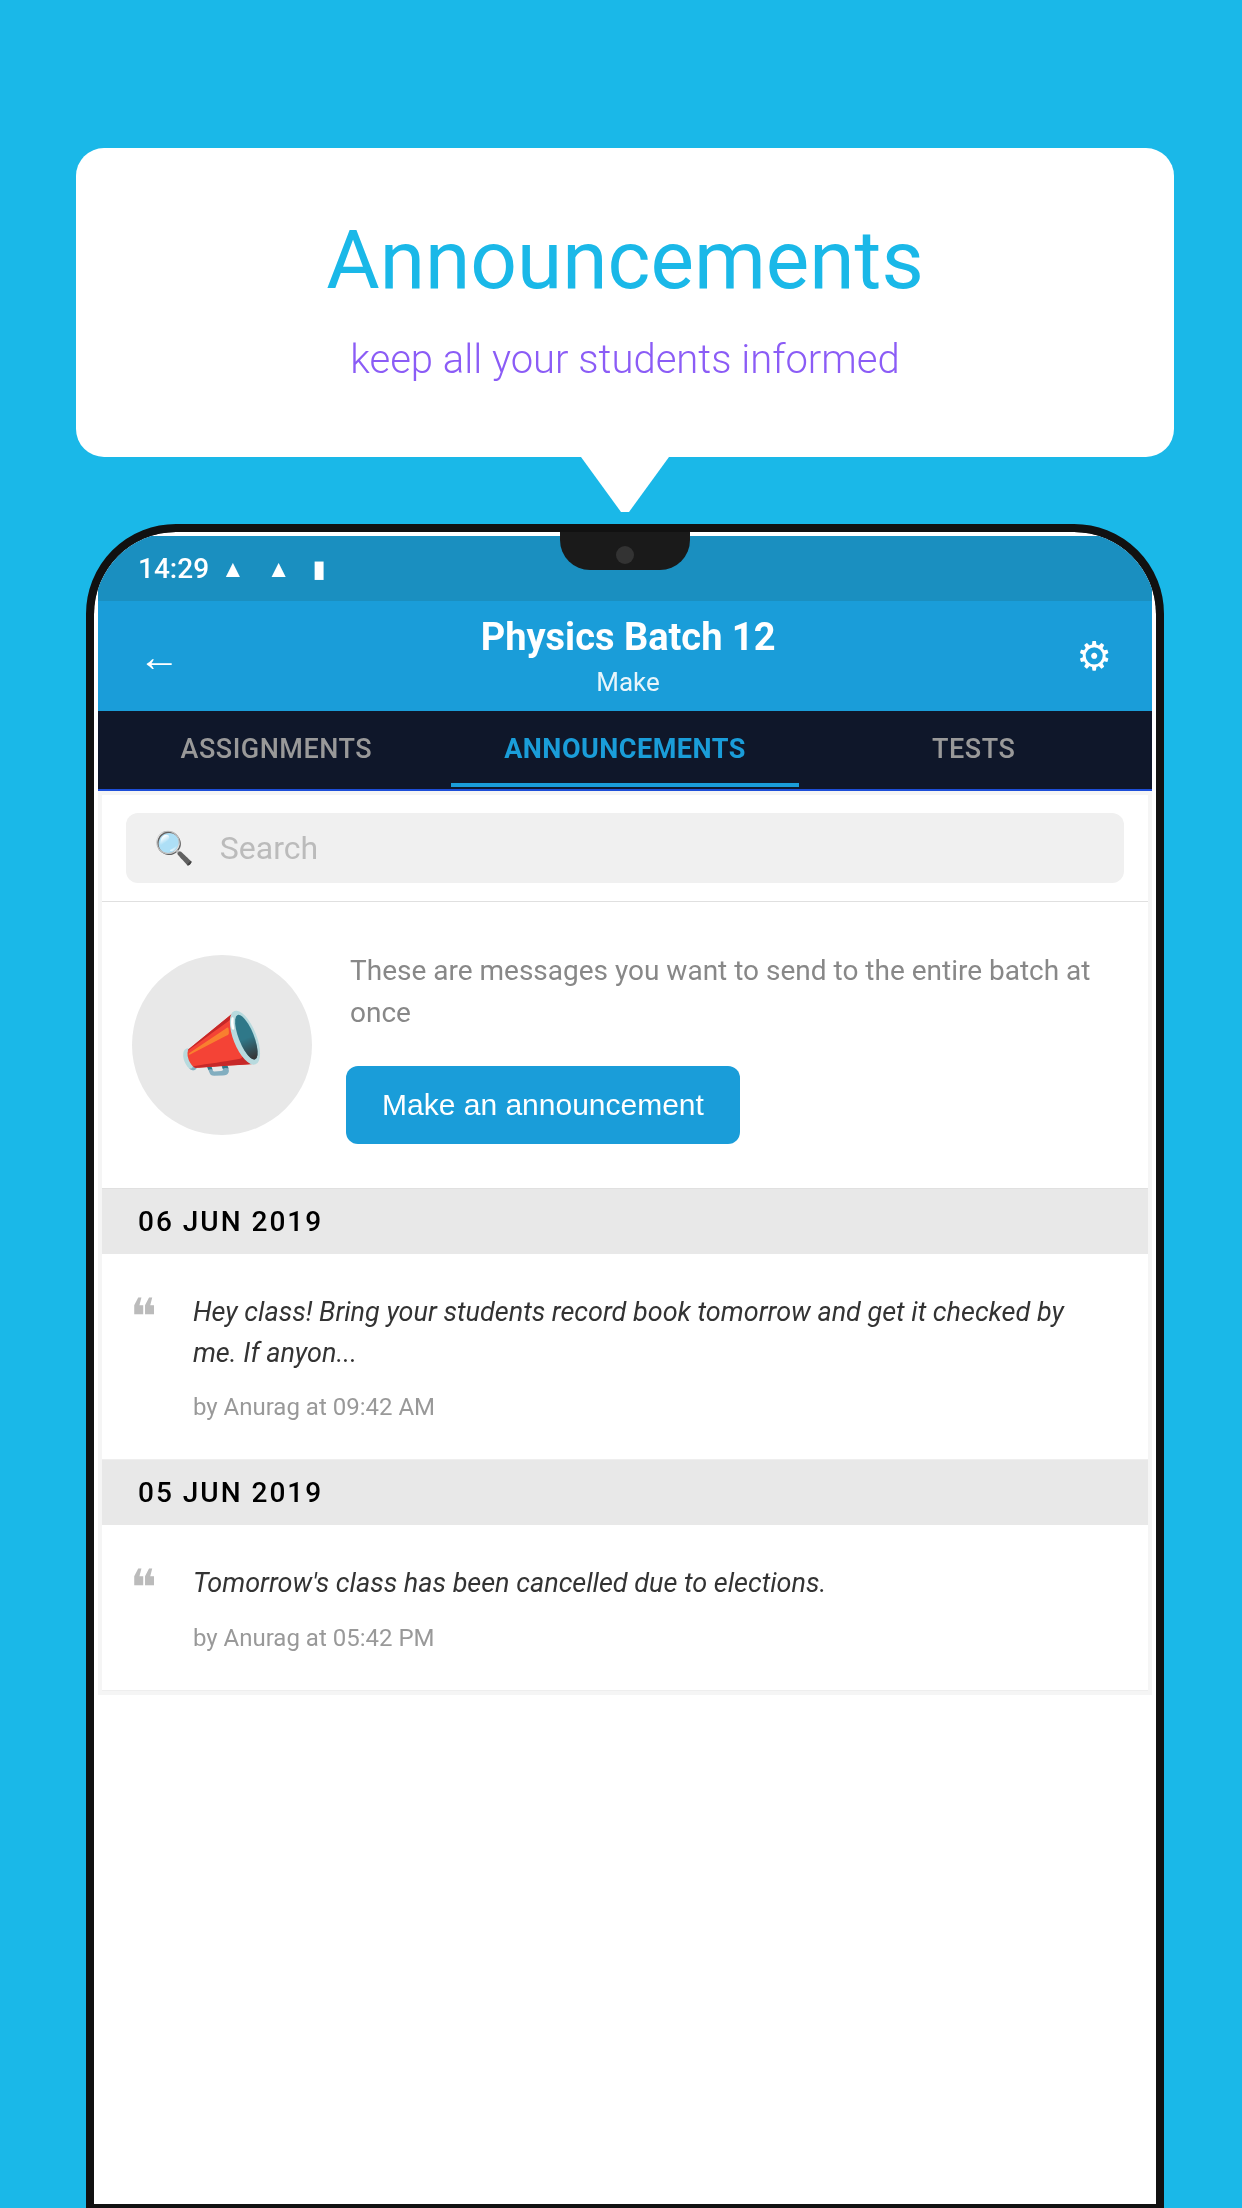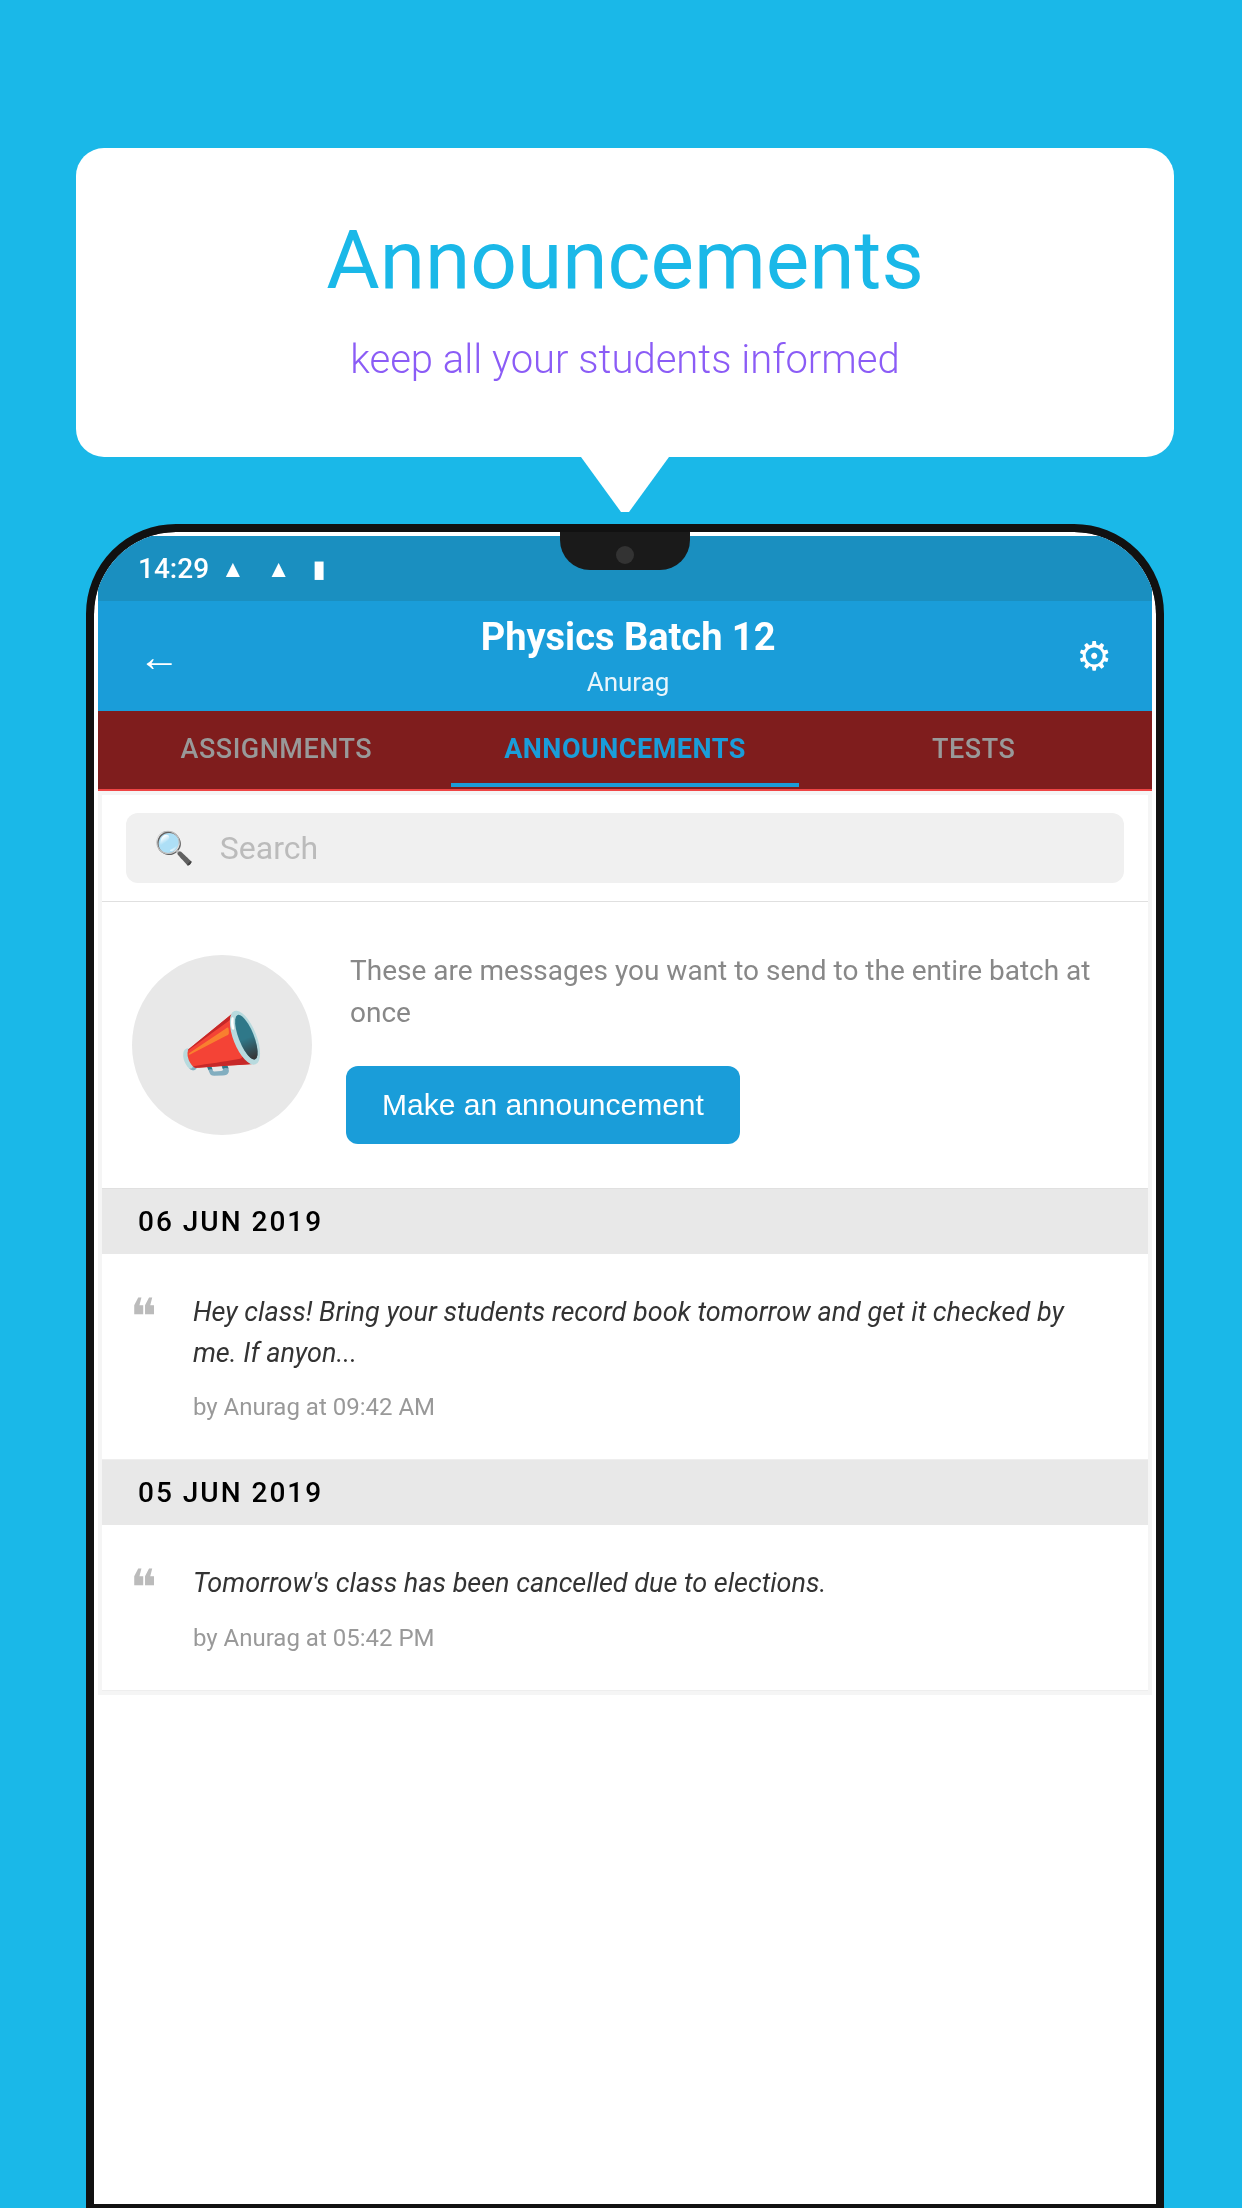--- a/index.html
+++ b/index.html
@@ -140,23 +140,23 @@
       opacity: 0.9;
     }
     .gear-icon {
       color: white;
       font-size: 40px;
       cursor: pointer;
     }
 
     
     .tabs {
-      background: #7f1d1d;
-      display: flex;
-      border-bottom: 2px solid #ef4444;
+      background: #0f172a;
+      display: flex;
+      border-bottom: 2px solid #1d4ed8;
       height: 80px;
       align-items: stretch;
     }
     .tab {
       flex: 1;
       display: flex;
       align-items: center;
       justify-content: center;
       font-size: 27px;
       color: #999;
@@ -339,21 +339,21 @@
         <span>▲</span>
         <span>▲</span>
         <span>▮</span>
       </div>
     </div>
 
     <div class="app-header">
       <span class="back-arrow">←</span>
       <div class="header-center">
         <div class="header-title">Physics Batch 12</div>
-        <div class="header-subtitle">Anurag</div>
+        <div class="header-subtitle">Make</div>
       </div>
       <span class="gear-icon">⚙</span>
     </div>
 
     <div class="tabs">
       <div class="tab">
         <span>ASSIGNMENTS</span>
       </div>
       <div class="tab active">
         <span>ANNOUNCEMENTS</span>

